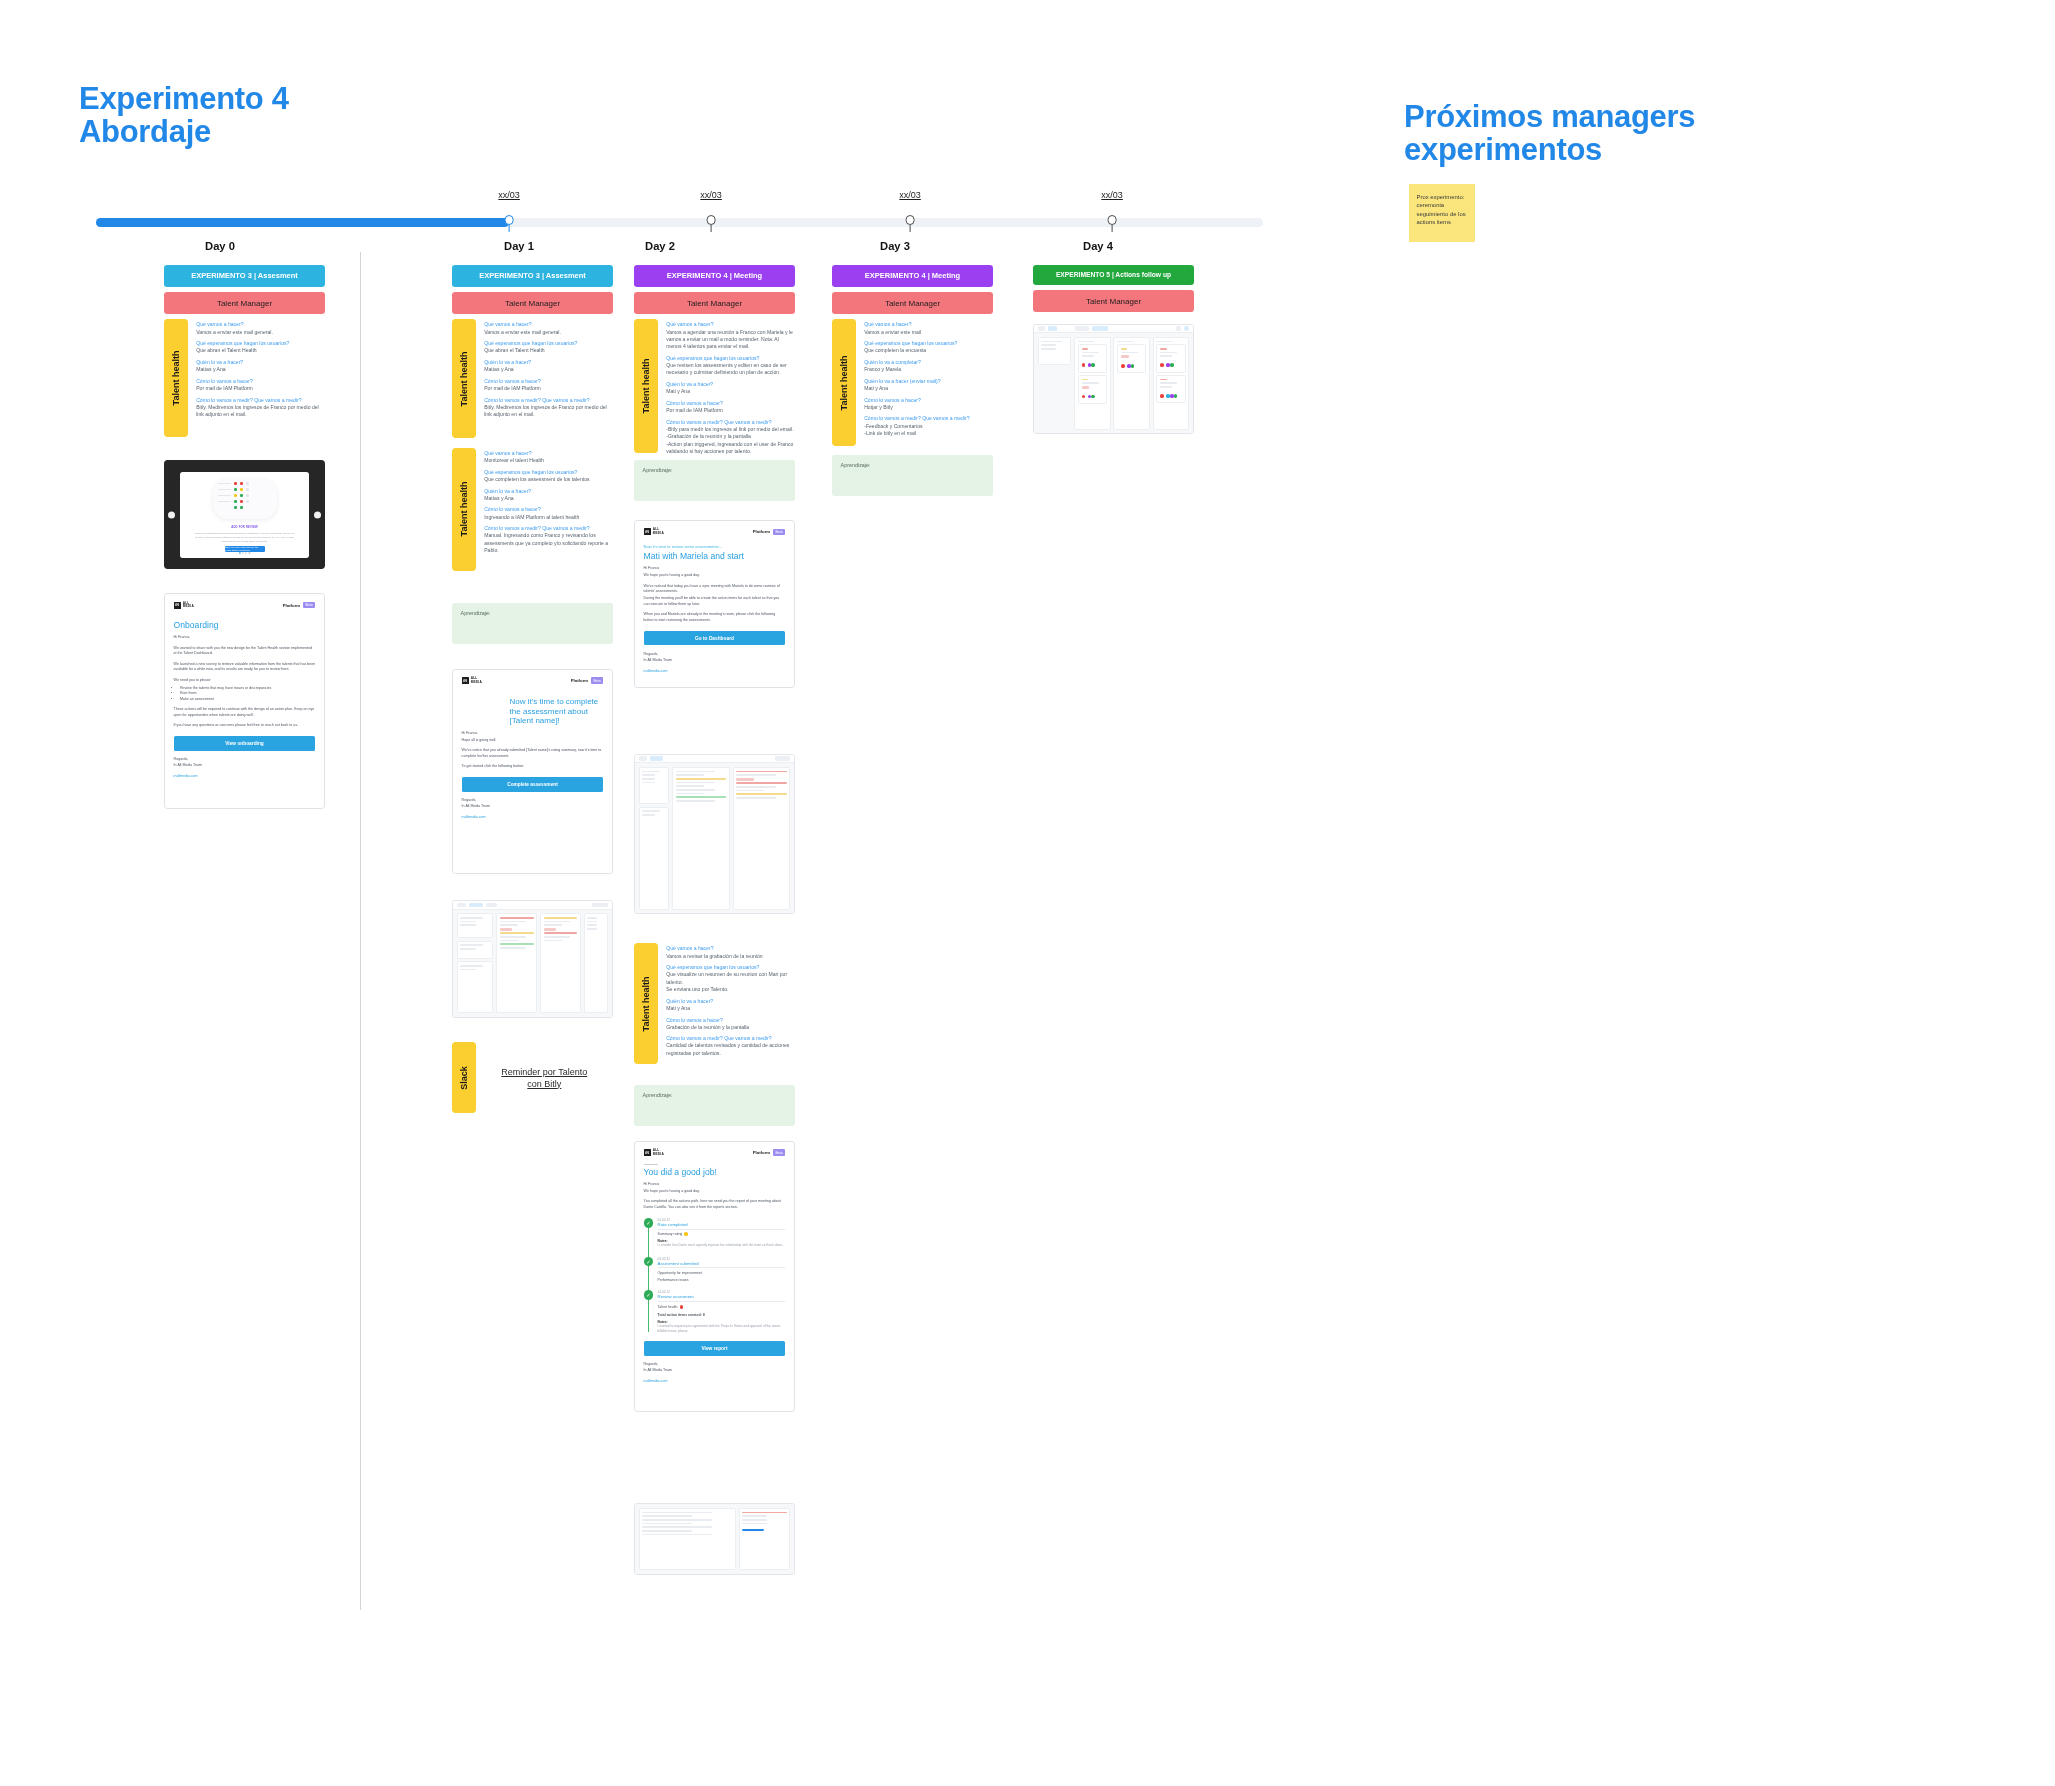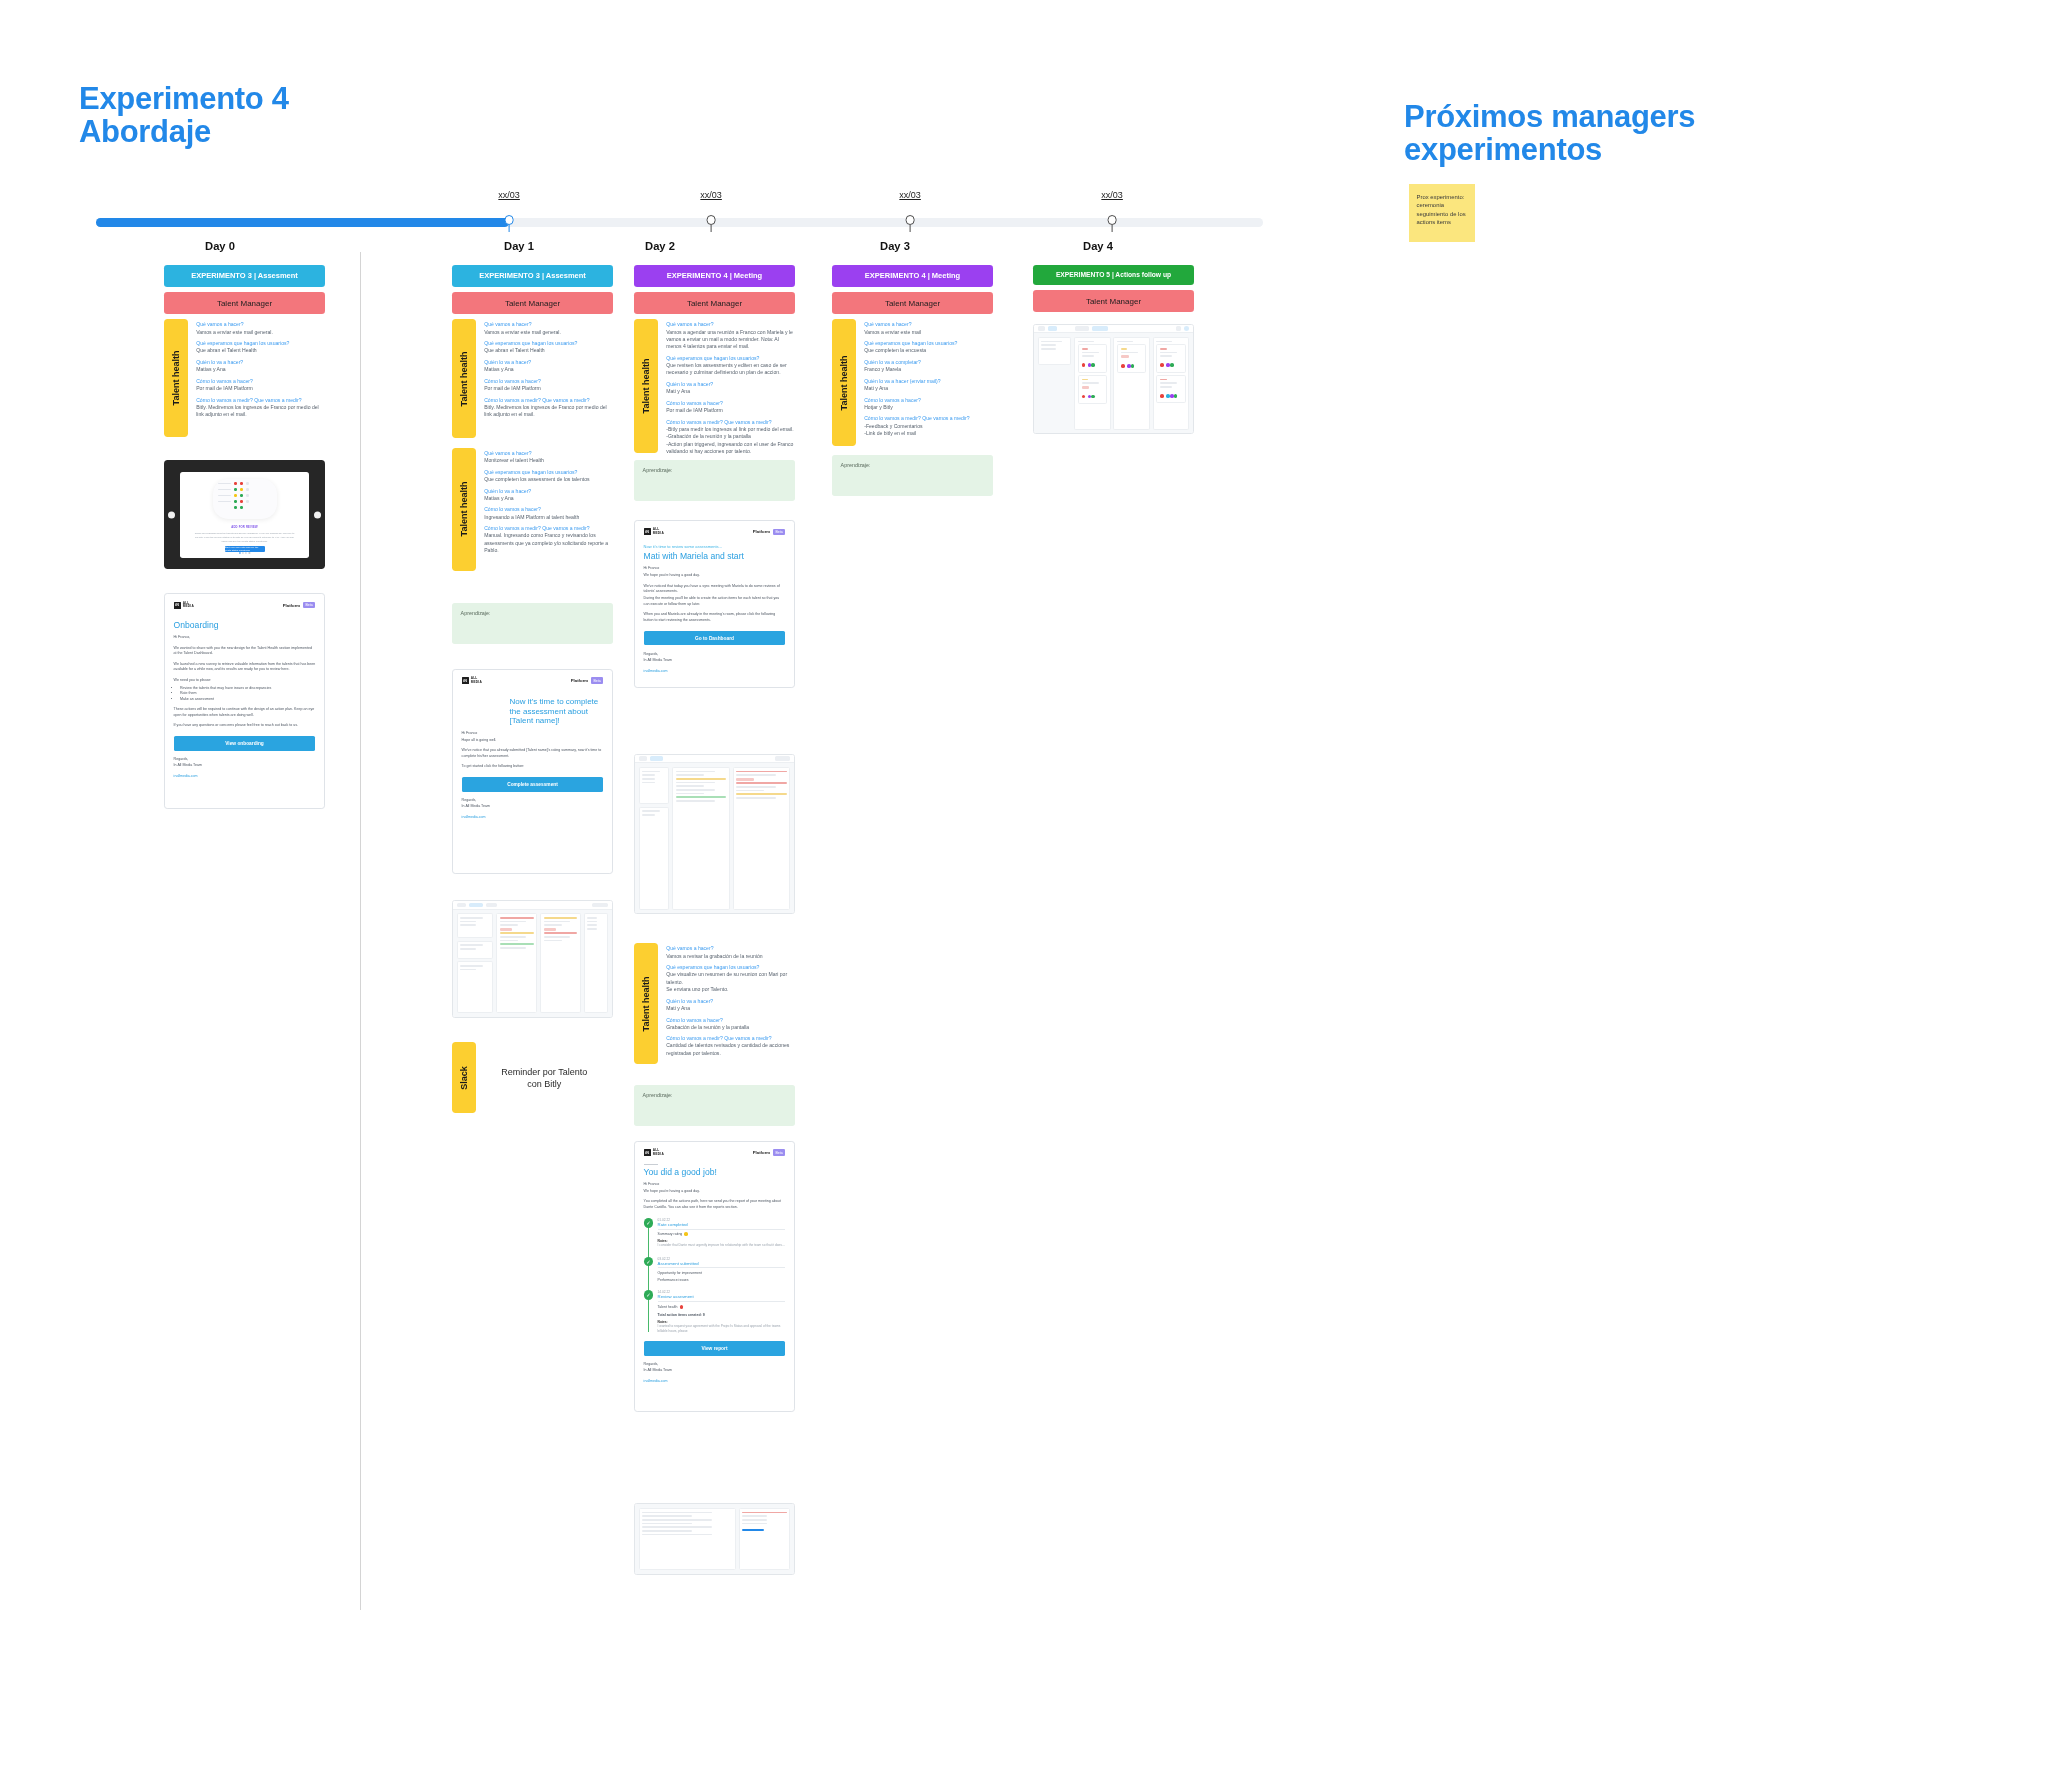--- a/index.html
+++ b/index.html
@@ -101,21 +101,21 @@
     font-size:9px; font-weight:bold; color:#1a1a1a;
     white-space:nowrap;
   }
   .qa-body { flex:1; padding-left:8.6px; padding-top:2.1px; }
   .qa-q { color:#3b9bf0; font-size:5.1px; line-height:1.4; margin-top:4.3px; }
   .qa-q:first-child { margin-top:0; }
   .qa-a { color:#555f6b; font-size:5.1px; line-height:1.45; }
 
   .qa-plain {
     flex:1; display:flex; align-items:center; justify-content:center;
-    font-size:9px; color:#2b2b2b; text-align:center; line-height:1.35;
+    font-size:9px; color:#2b2b2b; text-align:center; line-height:1.35;text-decoration:underline;
   }
 
   
   .learn-box {
     background:#e4f3e6; border-radius:2.7px;
     padding:7.5px 8.6px; height:41px;
     font-size:5.4px; color:#5b6b5e;
     margin-bottom:7.5px;
   }
 

